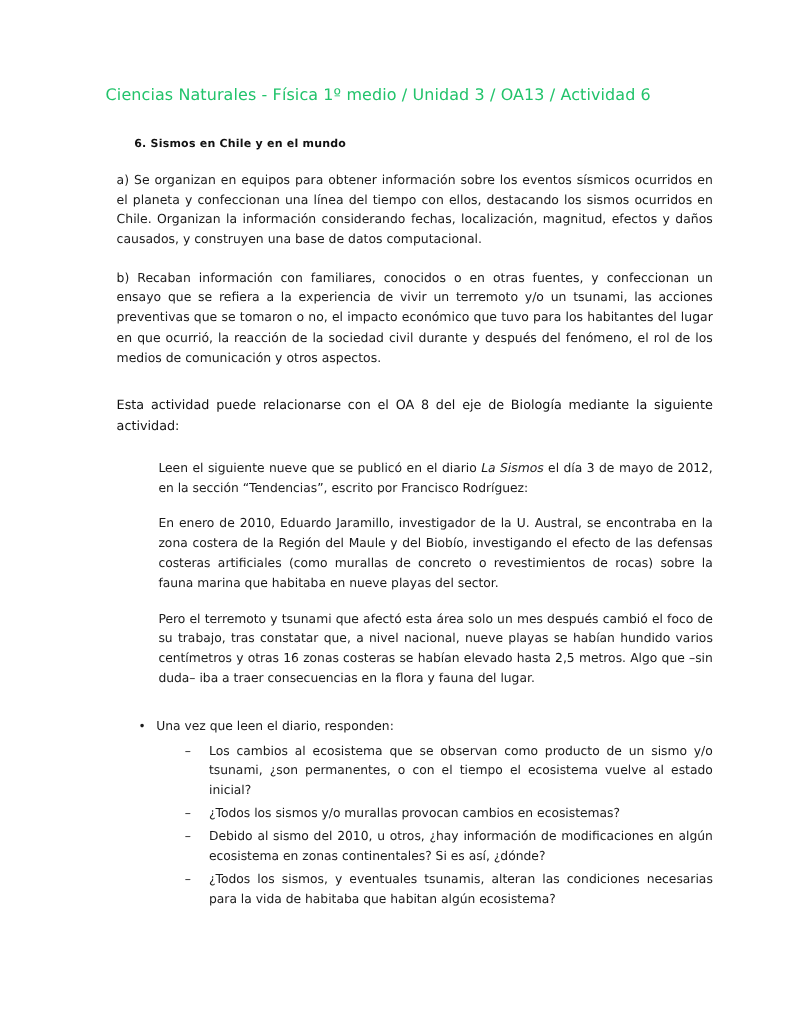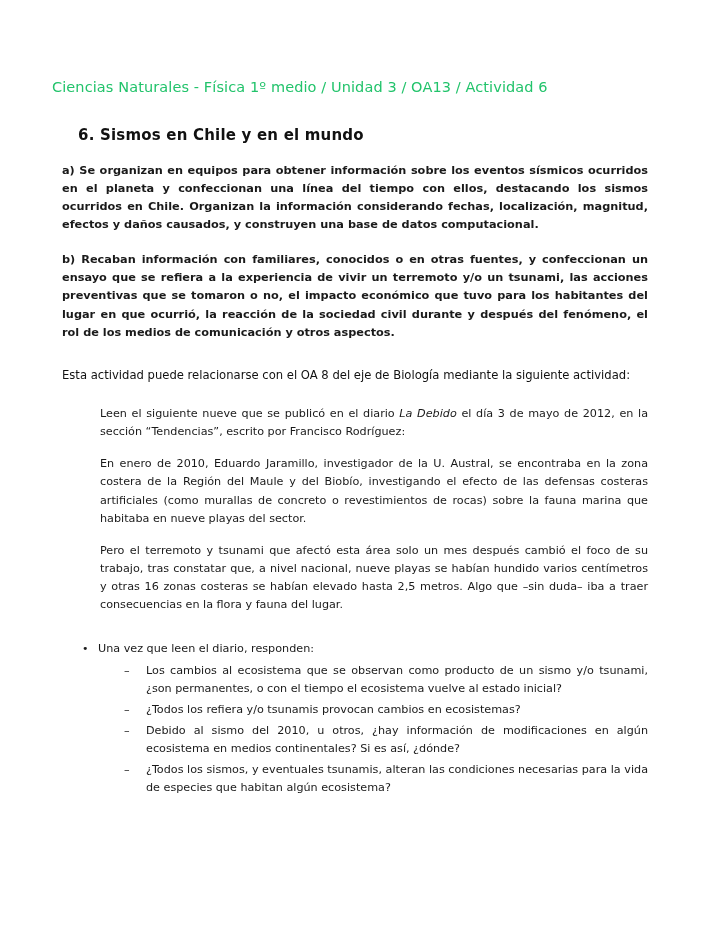--- a/index.html
+++ b/index.html
@@ -12,44 +12,43 @@
     background: #ffffff;
     font-family: "DejaVu Sans", sans-serif;
     color: #1a1a1a;
     overflow: hidden;
   }
   .page {
     position: relative;
     width: 720px;
     height: 932px;
     box-sizing: border-box;
-    padding: 78px 72px 40px 52px;
+    padding: 78px 72px 40px 96px;
   }
   .doc-title {
     color: #22c36b;
     font-size: 14.5px;
     line-height: 1.35;
     margin: 0 0 28px 0;
     font-weight: 400;
     letter-spacing: 0.1px;
   }
   .activity-heading {
-    font-size: 15px;
+    font-size: 10px;
     font-weight: bold;
     color: #111111;
     margin: 0 0 18px 26px;
     letter-spacing: 0.2px;
   }
   p.body-text {
     font-size: 11.3px;
     line-height: 1.62;
     text-align: justify;
     margin: 0 0 16px 10px;
     color: #1a1a1a;
-    font-weight: bold;
   }
   p.relate-text {
     font-size: 11.6px;
     line-height: 1.62;
     text-align: justify;
     font-weight: normal;
     margin: 24px 0 20px 10px;
     color: #111111;
   }
   .quote-block {
@@ -115,43 +114,43 @@
 
   <h2 class="activity-heading">6. Sismos en Chile y en el mundo</h2>
 
   <p class="body-text">a) Se organizan en equipos para obtener información sobre los eventos sísmicos ocurridos en el planeta y confeccionan una línea del tiempo con ellos, destacando los sismos ocurridos en Chile. Organizan la información considerando fechas, localización, magnitud, efectos y daños causados, y construyen una base de datos computacional.</p>
 
   <p class="body-text">b) Recaban información con familiares, conocidos o en otras fuentes, y confeccionan un ensayo que se refiera a la experiencia de vivir un terremoto y/o un tsunami, las acciones preventivas que se tomaron o no, el impacto económico que tuvo para los habitantes del lugar en que ocurrió, la reacción de la sociedad civil durante y después del fenómeno, el rol de los medios de comunicación y otros aspectos.</p>
 
   <p class="relate-text">Esta actividad puede relacionarse con el OA 8 del eje de Biología mediante la siguiente actividad:</p>
 
   <div class="quote-block">
-    <p><span>Leen el siguiente nueve que se publicó en el diario </span><em>La Debido</em><span> el día 3 de mayo de 2012, en la sección “Tendencias”, escrito por Francisco Rodríguez:</span></p>
+    <p><span>Leen el siguiente nueve que se publicó en el diario </span><em>La Sismos</em><span> el día 3 de mayo de 2012, en la sección “Tendencias”, escrito por Francisco Rodríguez:</span></p>
     <p>En enero de 2010, Eduardo Jaramillo, investigador de la U. Austral, se encontraba en la zona costera de la Región del Maule y del Biobío, investigando el efecto de las defensas costeras artificiales (como murallas de concreto o revestimientos de rocas) sobre la fauna marina que habitaba en nueve playas del sector.</p>
     <p>Pero el terremoto y tsunami que afectó esta área solo un mes después cambió el foco de su trabajo, tras constatar que, a nivel nacional, nueve playas se habían hundido varios centímetros y otras 16 zonas costeras se habían elevado hasta 2,5 metros. Algo que –sin duda– iba a traer consecuencias en la flora y fauna del lugar.</p>
   </div>
 
   <ul class="bullet-list">
     <li class="bullet-item">
       <span class="dot">•</span>
       <span>Una vez que leen el diario, responden:</span>
       <ul class="dash-list">
         <li class="dash-item">
           <span class="dash">–</span>
           <span>Los cambios al ecosistema que se observan como producto de un sismo y/o tsunami, ¿son permanentes, o con el tiempo el ecosistema vuelve al estado inicial?</span>
         </li>
         <li class="dash-item">
           <span class="dash">–</span>
-          <span>¿Todos los refiera y/o tsunamis provocan cambios en ecosistemas?</span>
+          <span>¿Todos los sismos y/o murallas provocan cambios en ecosistemas?</span>
         </li>
         <li class="dash-item">
           <span class="dash">–</span>
-          <span>Debido al sismo del 2010, u otros, ¿hay información de modificaciones en algún ecosistema en medios continentales? Si es así, ¿dónde?</span>
+          <span>Debido al sismo del 2010, u otros, ¿hay información de modificaciones en algún ecosistema en zonas continentales? Si es así, ¿dónde?</span>
         </li>
         <li class="dash-item">
           <span class="dash">–</span>
-          <span>¿Todos los sismos, y eventuales tsunamis, alteran las condiciones necesarias para la vida de especies que habitan algún ecosistema?</span>
+          <span>¿Todos los sismos, y eventuales tsunamis, alteran las condiciones necesarias para la vida de habitaba que habitan algún ecosistema?</span>
         </li>
       </ul>
     </li>
   </ul>
 
 </div>
 
 </body></html>

